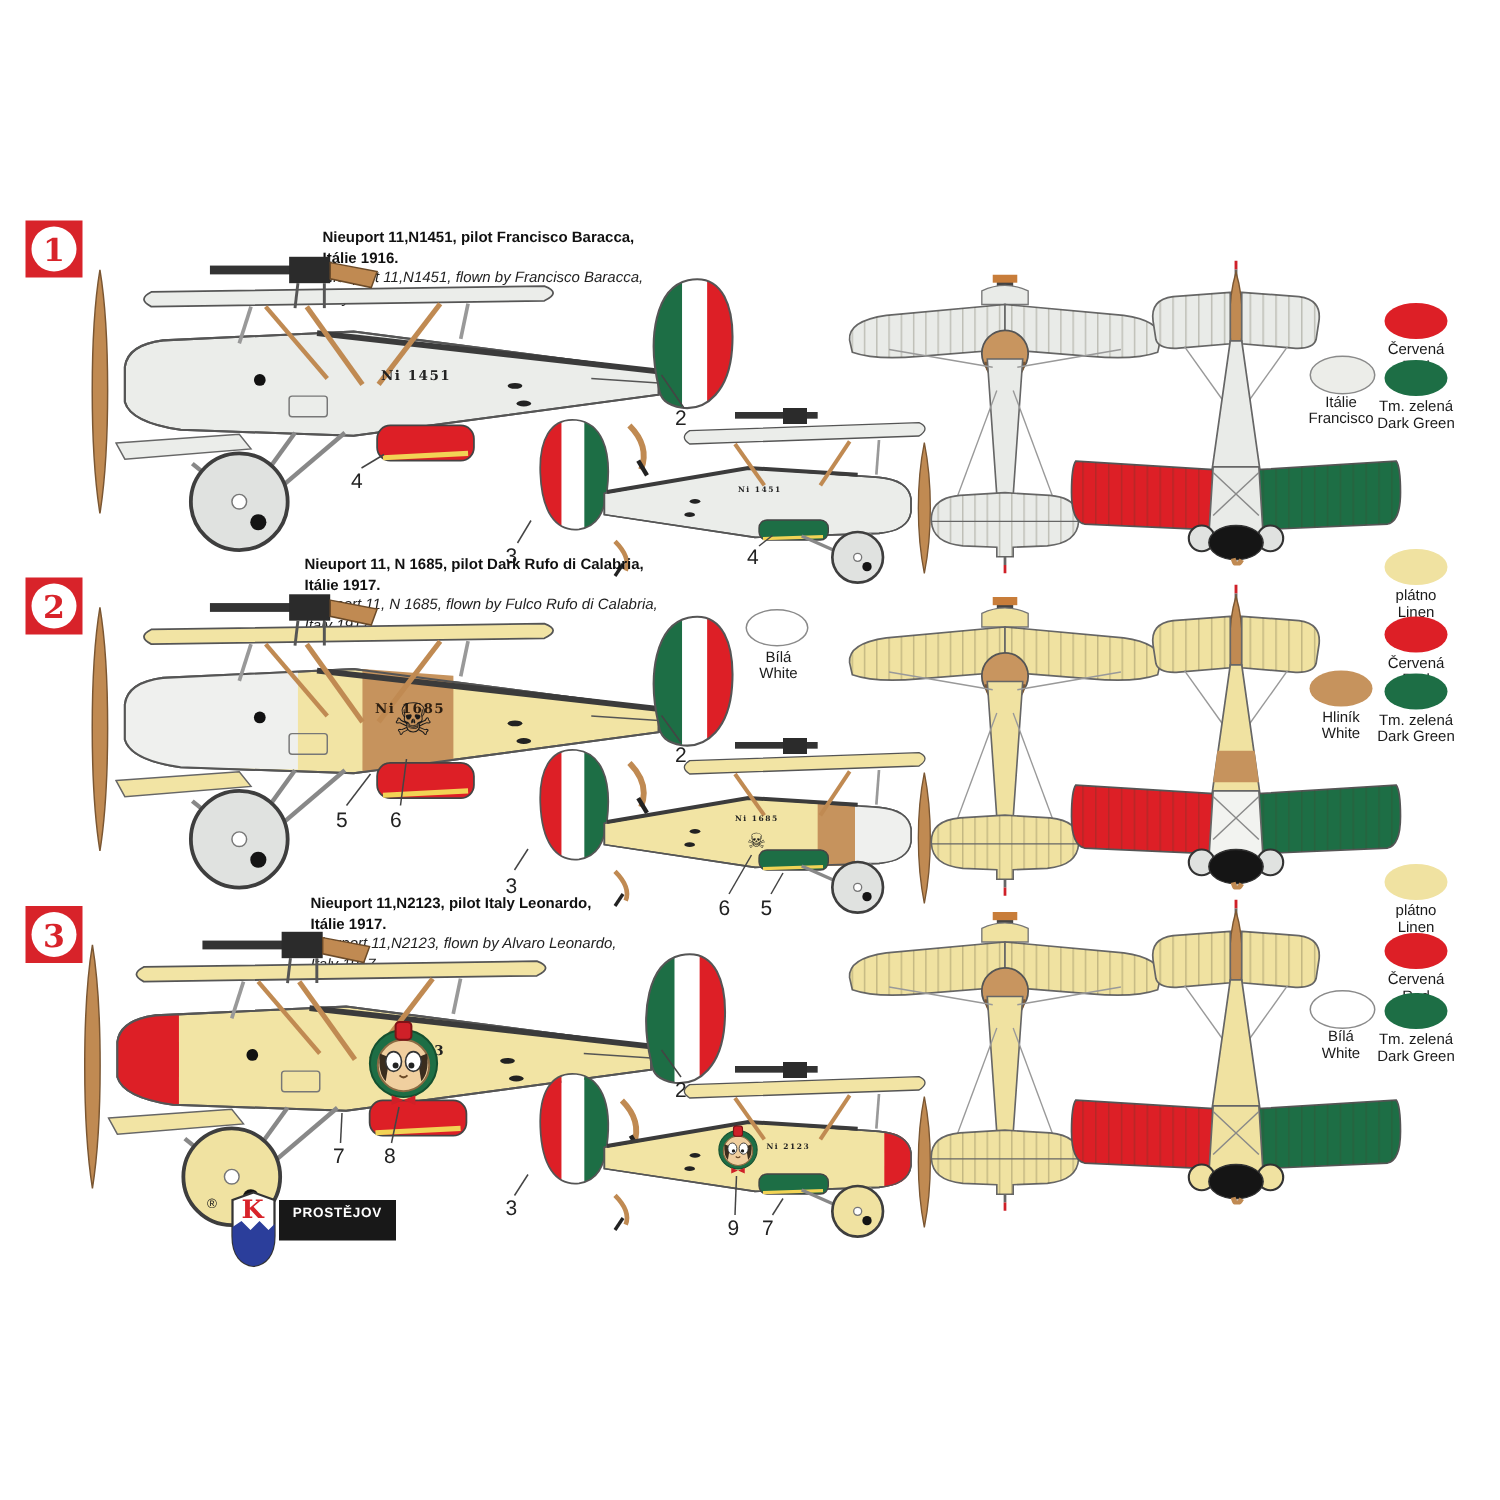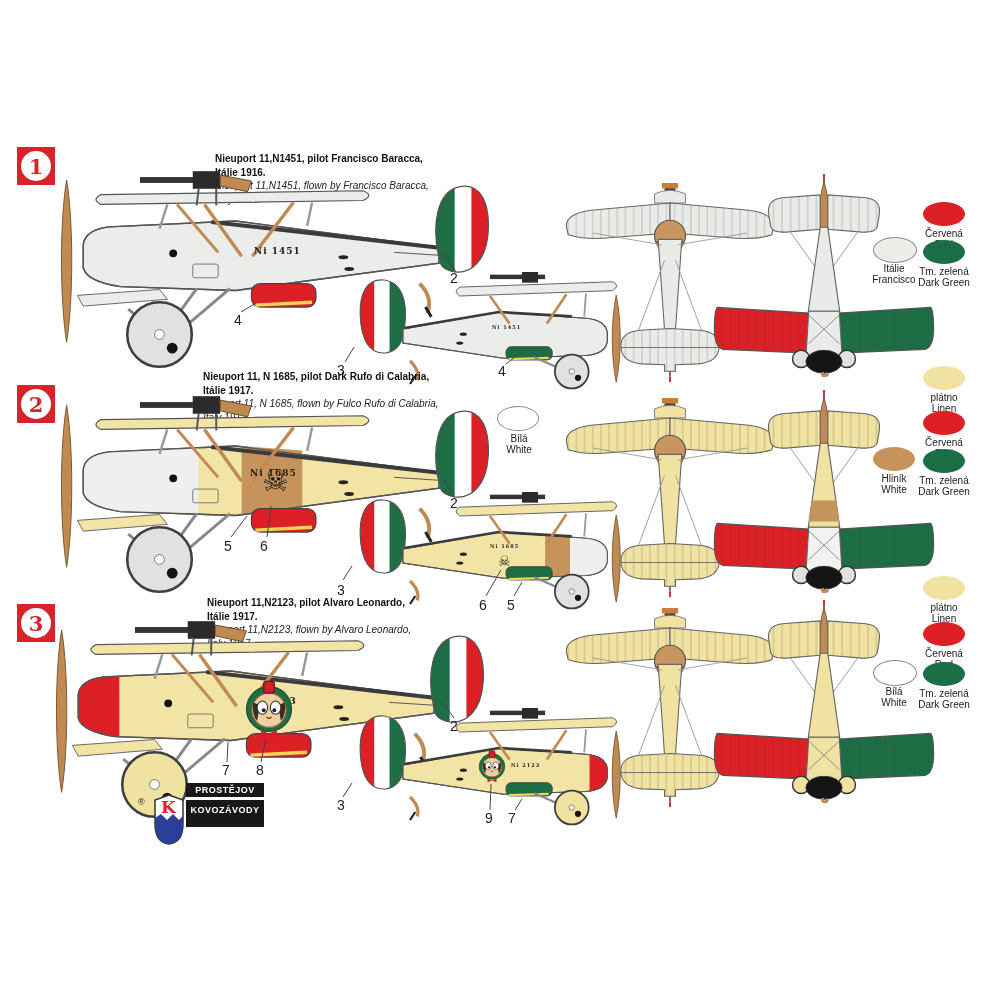--- a/index.html
+++ b/index.html
@@ -310,21 +310,21 @@
     <div>Tm. zelená</div>
     <div>Dark Green</div>
   </div>
 </div>
 
 <div class="scheme s3">
   <div class="badge" style="top:604px">
     <span class="badge-num">3</span>
   </div>
   <div class="abs scheme-text" style="left:207px;top:596px">
-    <div class="b">Nieuport 11,N2123, pilot Alvaro Leonardo,</div>
+    <div class="b">Nieuport 11,N2123, pilot Italy Leonardo,</div>
     <div class="b">Itálie 1917.</div>
     <div class="i">Nieuport 11,N2123, flown by Alvaro Leonardo,</div>
     <div class="i">Italy 1917.</div>
   </div>
   <svg class="drawing" style="left:45px;top:610px" width="440" height="215">
         <use href="#side-big"></use>
       </svg>
   <svg class="drawing" style="left:340px;top:708px" width="300" height="120">
         <use href="#side-small"></use>
       </svg>
@@ -392,16 +392,16 @@
 
 <div>
   <span class="kp-reg" style="left:138px;top:797px">®</span>
   <svg class="drawing" style="left:152px;top:794px" width="34" height="52" viewBox="0 0 34 52">
     <path d="M17,1 L31,6 L31,30 C31,43 25,49 17,50 C9,49 3,43 3,30 L3,6 Z" fill="#ffffff" stroke="#333" stroke-width="1.5"></path>
     <path d="M3,24 L9,20 L15,26 L21,20 L27,26 L31,22 L31,30 C31,43 25,49 17,50 C9,49 3,43 3,30 Z" fill="#2b3e9b"></path>
   </svg>
   <span class="kp-k" style="left:161px;top:797px">K</span>
   <div class="kp-bar" style="top:800px;height:19px">KOVOZÁVODY</div>
   <div class="kp-bar" style="top:816px;height:11px"></div>
-  <div class="kp-bar" style="top:783px;height:14px">PROSTĚJOV</div>
+  <div class="kp-bar" style="top:801px;height:14px">PROSTĚJOV</div>
 </div>
 
 </div>
 
 </body></html>

